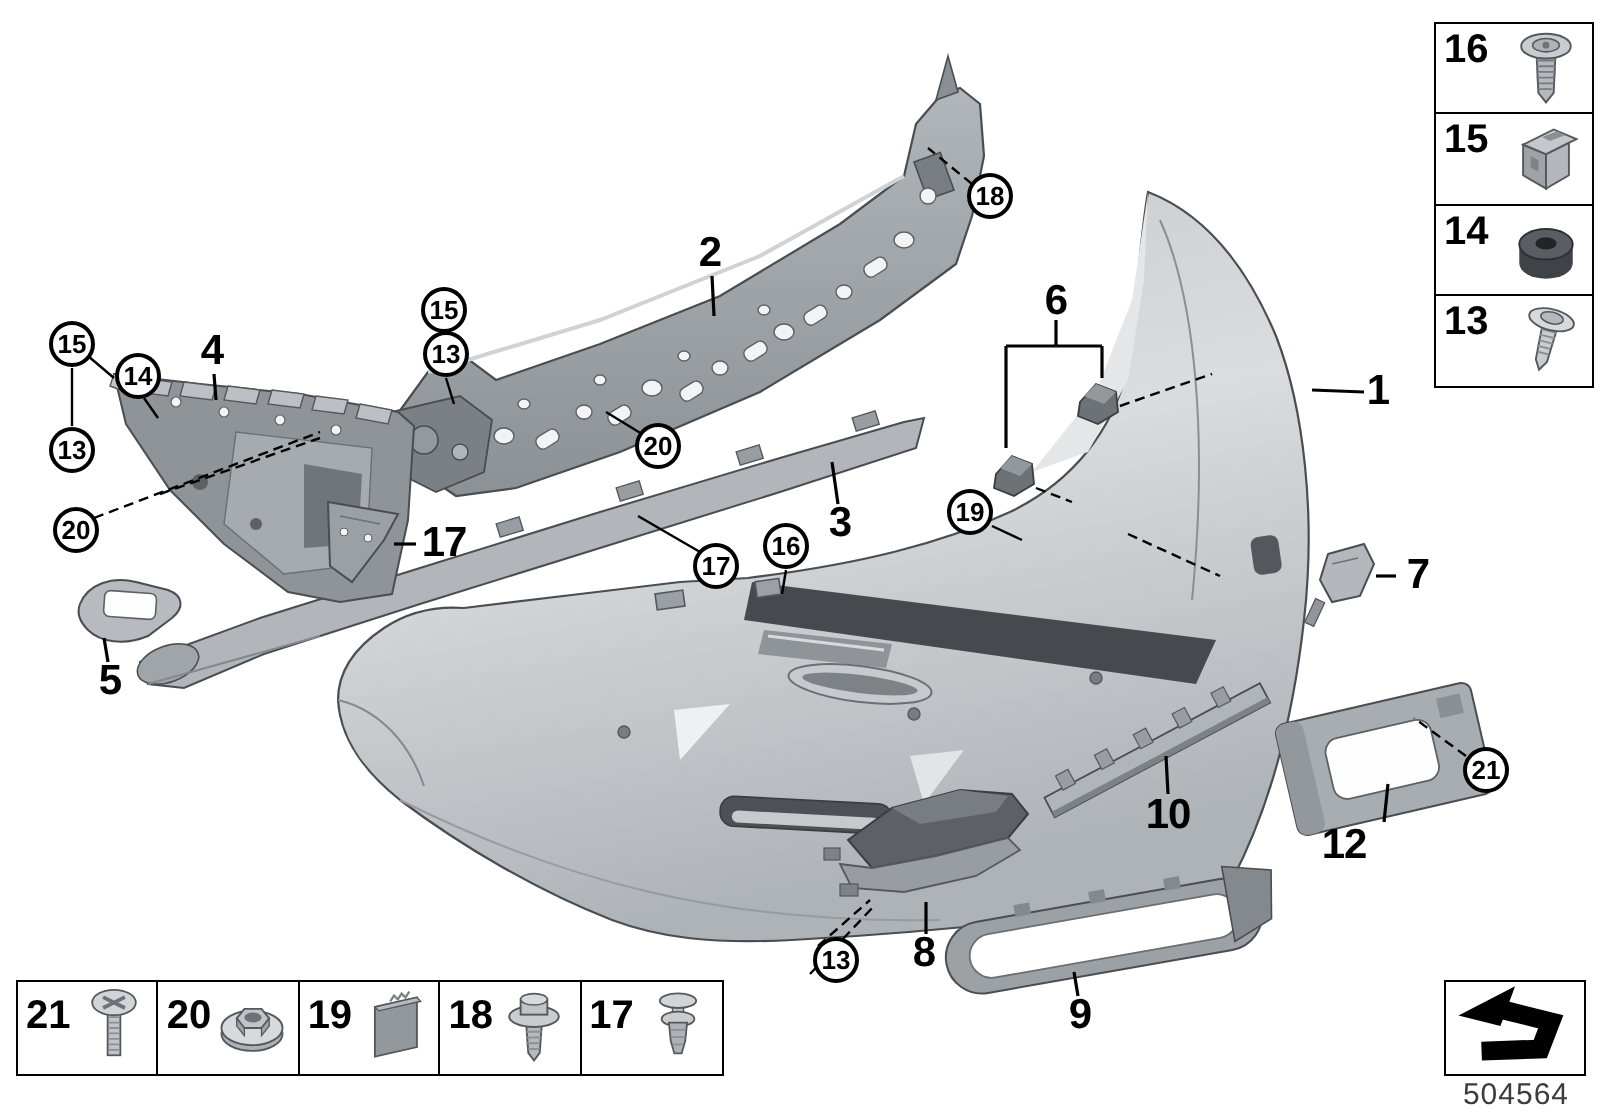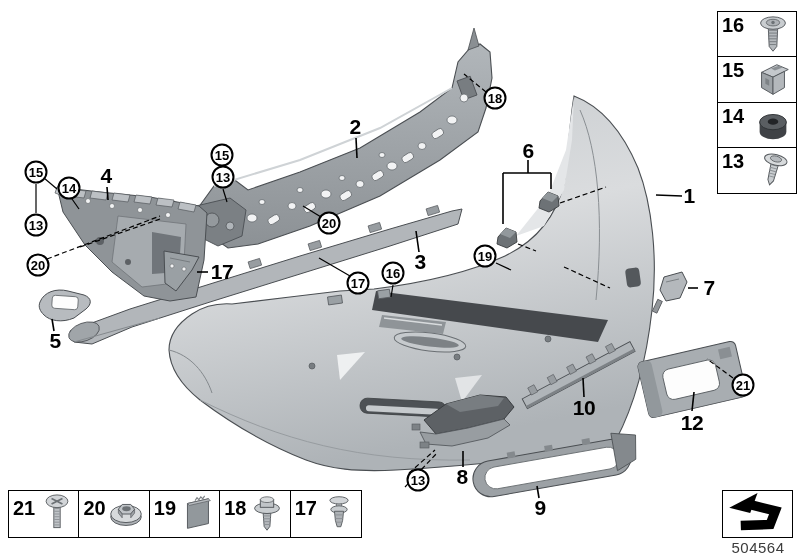--- a/index.html
+++ b/index.html
@@ -299,21 +299,21 @@
       <div class="lbl-bold" style="left: 355px; top: 127px;">2</div>
       <div class="lbl-bold" style="left: 420px; top: 262px;">3</div>
       <div class="lbl-bold" style="left: 106px; top: 176px;">4</div>
       <div class="lbl-bold" style="left: 55px; top: 341px;">5</div>
       <div class="lbl-bold" style="left: 528px; top: 151px;">6</div>
       <div class="lbl-bold" style="left: 709px; top: 288px;">7</div>
       <div class="lbl-bold" style="left: 462px; top: 477px;">8</div>
       <div class="lbl-bold" style="left: 540px; top: 508px;">9</div>
       <div class="lbl-bold" style="left: 584px; top: 408px;">10</div>
       <div class="lbl-bold" style="left: 222px; top: 272px;">17</div>
-      <div class="lbl-bold" style="left: 692px; top: 423px; text-align: right;">12</div>
+      <div class="lbl-bold" style="left: 672px; top: 423px; text-align: right;">12</div>
       <div class="lbl-circle" style="left: 36px; top: 172px;">15</div>
       <div class="lbl-circle" style="left: 69px; top: 188px;">14</div>
       <div class="lbl-circle" style="left: 36px; top: 225px;">13</div>
       <div class="lbl-circle" style="left: 38px; top: 265px;">20</div>
       <div class="lbl-circle" style="left: 222px; top: 155px;">15</div>
       <div class="lbl-circle" style="left: 223px; top: 177px;">13</div>
       <div class="lbl-circle" style="left: 495px; top: 98px;">18</div>
       <div class="lbl-circle" style="left: 329px; top: 223px;">20</div>
       <div class="lbl-circle" style="left: 358px; top: 283px;">17</div>
       <div class="lbl-circle" style="left: 393px; top: 273px;">16</div>

